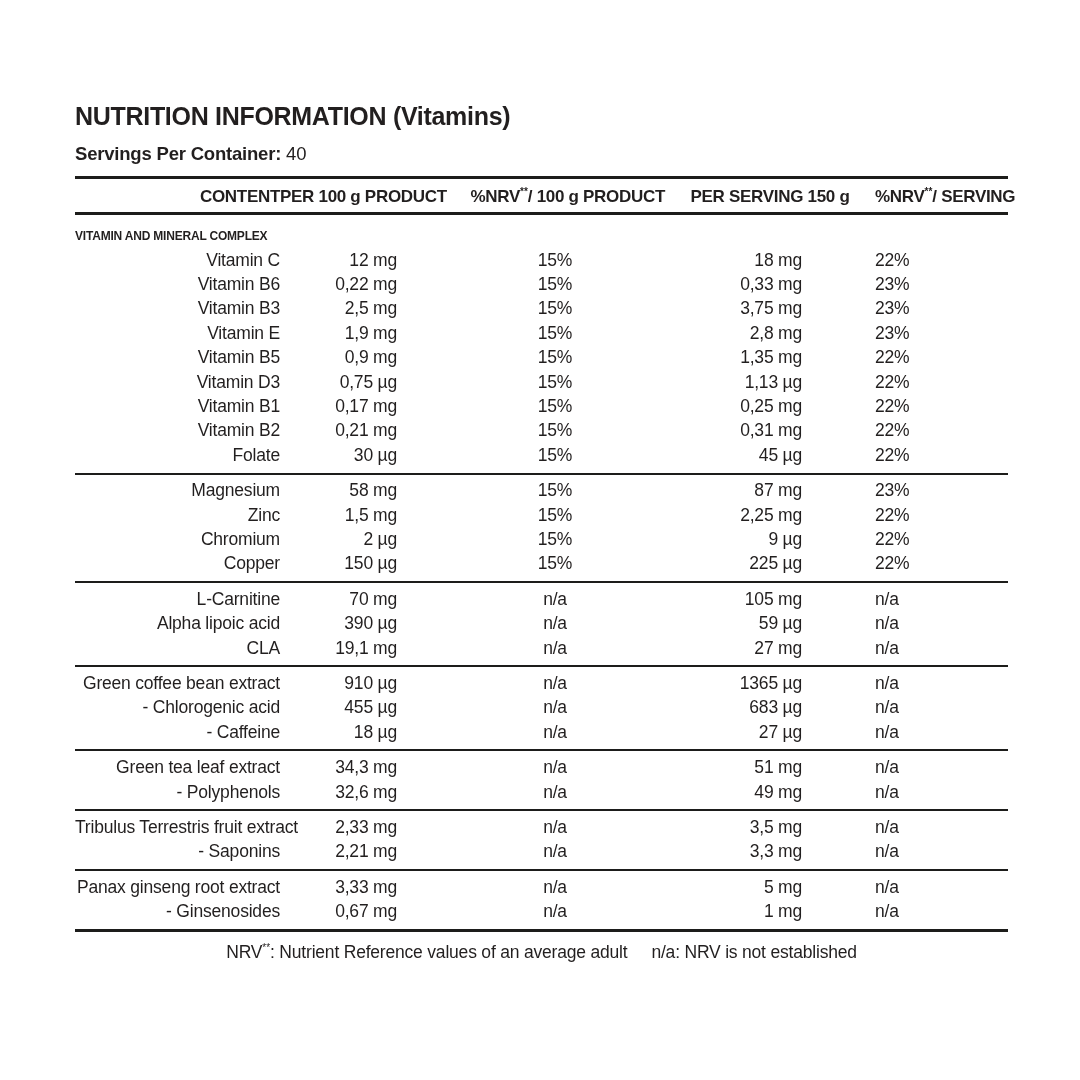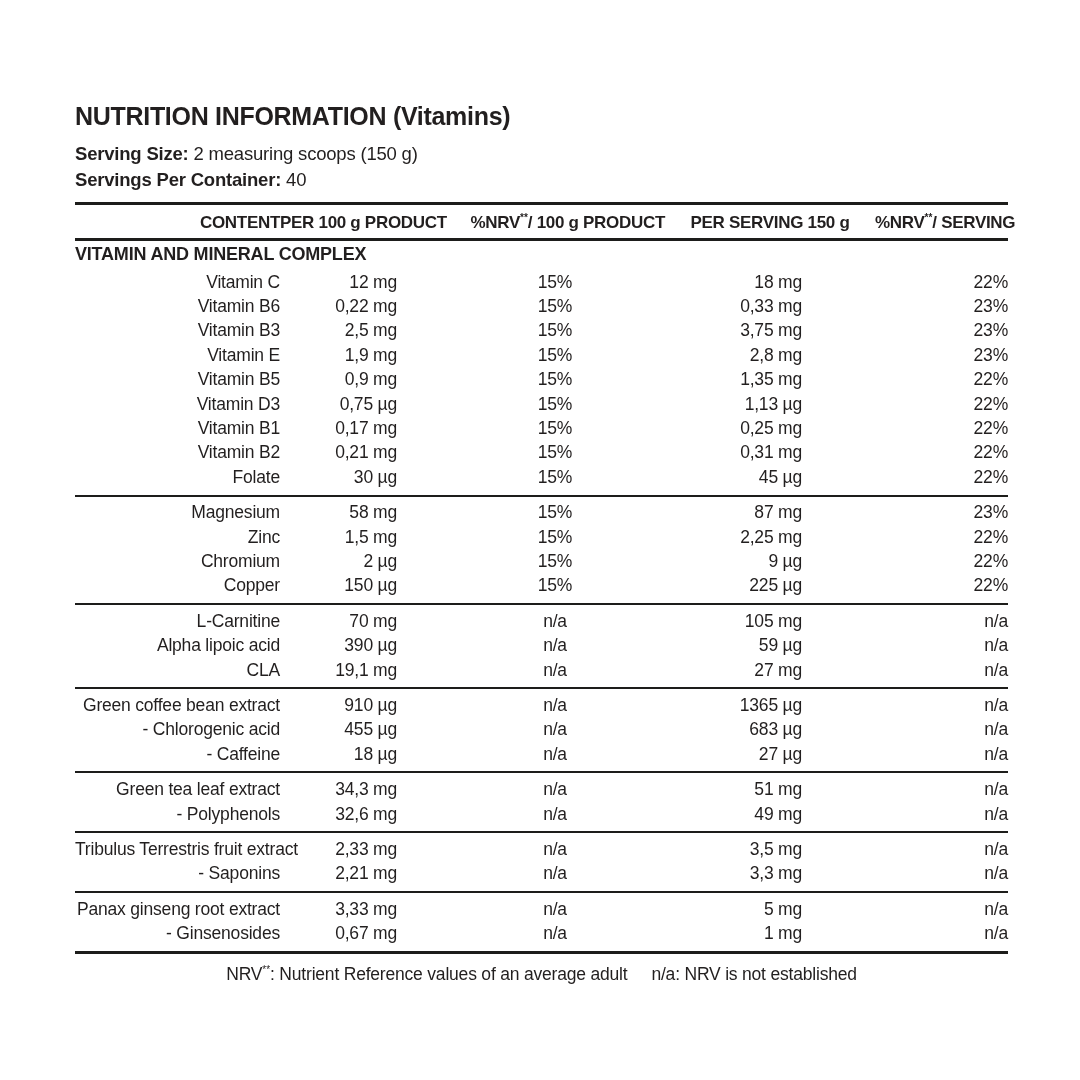--- a/index.html
+++ b/index.html
@@ -50,40 +50,40 @@
     letter-spacing: -0.3px;
     white-space: nowrap;
   }
   .h0 { text-align: right; }
   .h1 { text-align: right; }
   .h2 { text-align: right; }
   .h3 { text-align: center; }
   .h4 { text-align: center; }
   .section-header {
     font-weight: 700;
-    font-size: 18px;
+    font-size: 12px;
     letter-spacing: -0.2px;
-    padding: 3px 0 1px 0;
+    padding: 14px 0 1px 0;
   }
   .group {
     border-bottom: 2px solid #1d1d1b;
     padding: 4px 0 5px 0;
   }
   .group:last-child { border-bottom: 3px solid #1d1d1b; }
   .body-row {
     height: 24.4px;
     font-size: 17.5px;
     letter-spacing: -0.2px;
   }
   .cell { white-space: nowrap; }
   .c0 { text-align: right; }
   .c1 { text-align: right; padding-right: 48px; }
   .c2 { text-align: center; }
   .c3 { text-align: right; padding-right: 73px; }
-  .c4 { text-align: right; }
+  .c4 { text-align: left; }
   .sup {
     font-size: 10px;
     vertical-align: 7px;
     letter-spacing: 0;
   }
   .footnotes {
     display: flex;
     justify-content: center;
     gap: 24px;
     font-size: 17.5px;
@@ -92,24 +92,20 @@
   }
   .footnote { white-space: nowrap; }
 </style>
 </head>
 <body>
 
 <div class="page">
 
   <h1 class="title">NUTRITION INFORMATION (Vitamins)</h1>
 
-  <div class="meta-line">
-    <span class="meta-label">Serving Size:</span>
-    <span>2 measuring scoops (150 g)</span>
-  </div>
 
   <div class="meta-line">
     <span class="meta-label">Servings Per Container:</span>
     <span>40</span>
   </div>
 
   <div class="nutri-table">
 
     <div class="row thead">
       <div class="hcell h0">CONTENT</div>

